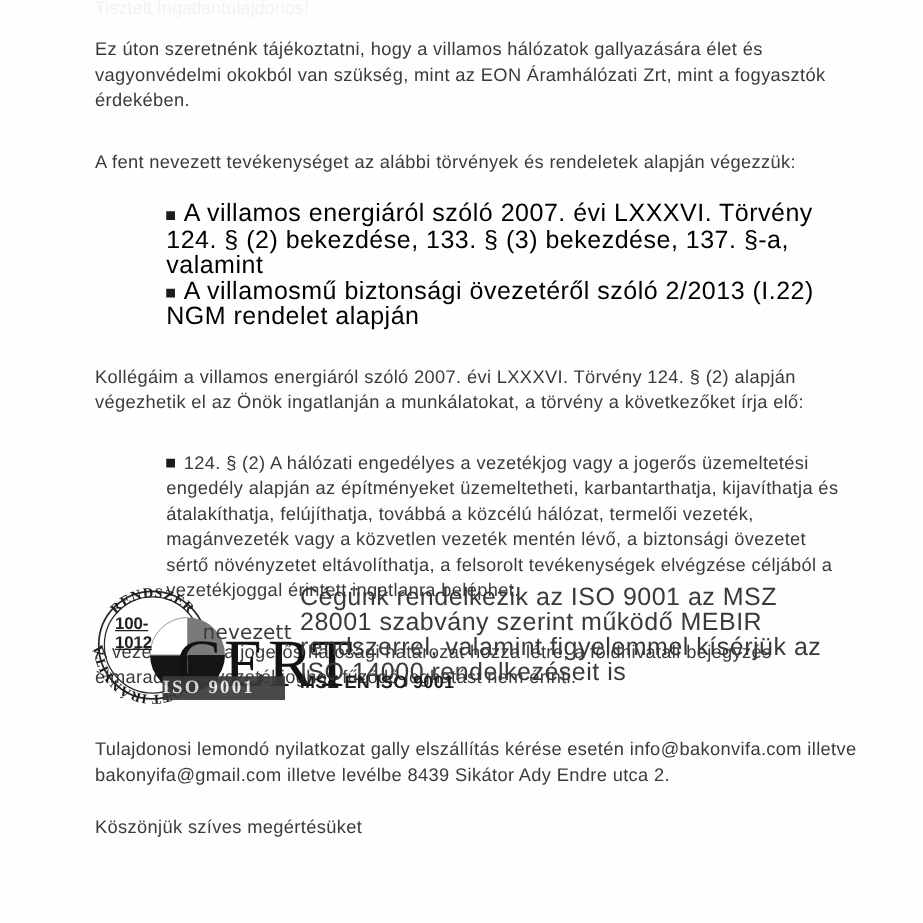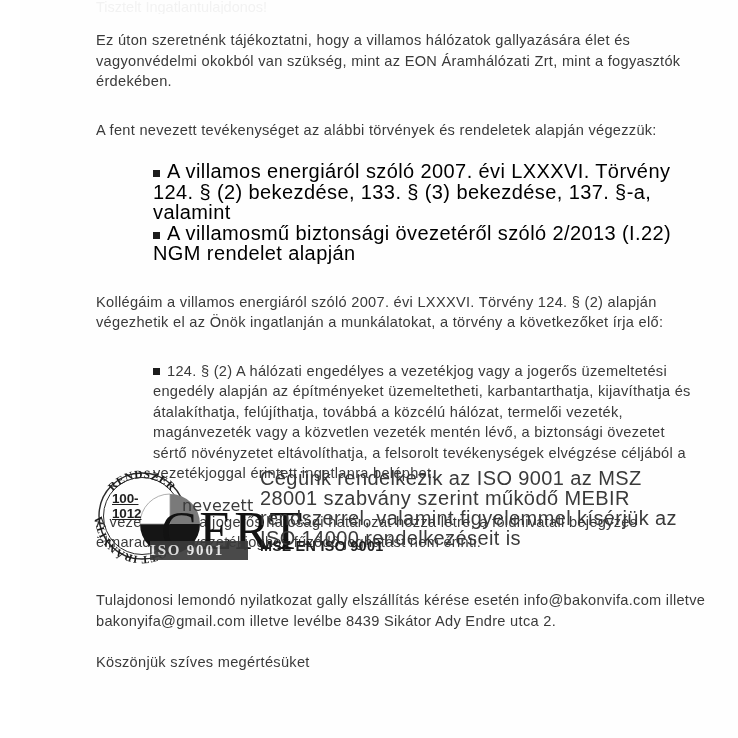--- a/index.html
+++ b/index.html
@@ -14,21 +14,20 @@
     color: #2e2e2e;
     position: relative;
     overflow: hidden;
     -webkit-font-smoothing: antialiased;
   }
 
   .page {
     position: absolute;
     inset: 0;
     background: #fefefe;
-    margin-left: 20px;
   }
 
   
   .top-cutoff {
     position: absolute;
     top: 0px;
     left: 76px;
     width: 560px;
     height: 14px;
     overflow: hidden;

